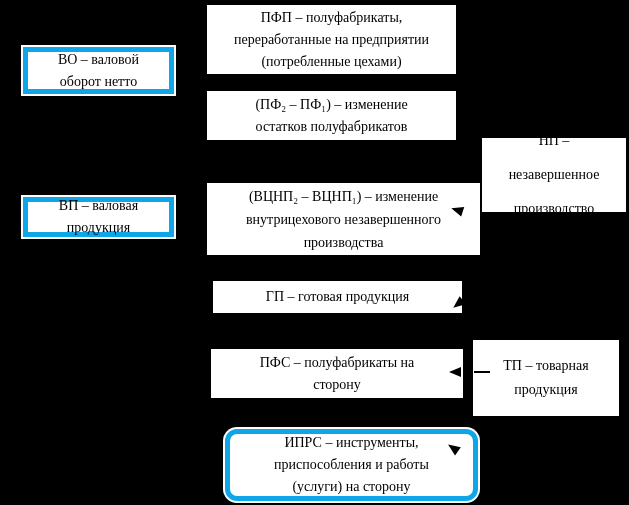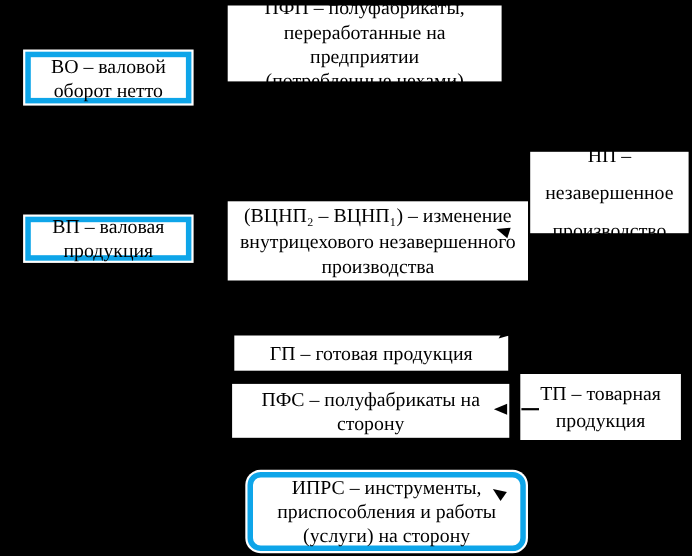--- a/index.html
+++ b/index.html
@@ -16,40 +16,40 @@
     font-family: "Liberation Serif", "DejaVu Serif", serif;
   }
   .box {
     position: absolute;
     background: #fff;
     color: #000;
     display: flex;
     align-items: center;
     justify-content: center;
     text-align: center;
-    font-size: 18px;
+    font-size: 14px;
     line-height: 22px;
     white-space: pre-line;
     box-sizing: border-box;
   }
   .box.bordered {
     border: 5px solid #0ea5e9;
     box-shadow: 0 0 0 2px #fff;
     margin-left: 18px;
   }
   
   .b-vo   { left: 5px;   top: 47px;  width: 151px; height: 47px; }
   .b-pfp  { left: 207px; top: 5px;   width: 249px; height: 69px; }
   .b-pf   { left: 207px; top: 91px;  width: 249px; height: 49px; }
   .b-np   { left: 482px; top: 138px; width: 144px; height: 74px; line-height: 34px; }
   .b-vp   { left: 5px;   top: 197px; width: 151px; height: 40px; }
   .b-vcnp { left: 207px; top: 183px; width: 273px; height: 72px; line-height: 23px; }
-  .b-gp   { left: 213px; top: 281px; width: 249px; height: 32px; margin-top: 24px; }
+  .b-gp   { left: 213px; top: 281px; width: 249px; height: 32px; }
   .b-pfs  { left: 211px; top: 349px; width: 252px; height: 49px; }
-  .b-tp   { left: 473px; top: 340px; width: 146px; height: 60px; line-height: 24px; }
+  .b-tp   { left: 473px; top: 340px; width: 146px; height: 76px; line-height: 24px; }
   .b-iprs { left: 207px; top: 429px; width: 253px; height: 72px; line-height: 22px; border-radius: 12px; }
 
   
   .arrowtip {
     position: absolute;
     width: 0;
     height: 0;
     border-top: 5px solid transparent;
     border-bottom: 5px solid transparent;
     border-right: 12px solid #000;
@@ -70,20 +70,22 @@
 
 <div class="canvas">
 
   <div class="box bordered b-vo">ВО – валовой
 оборот нетто</div>
 
   <div class="box b-pfp">ПФП – полуфабрикаты,
 переработанные на предприятии
 (потребленные цехами)</div>
 
+  <div class="box b-pf">(ПФ₂ – ПФ₁) – изменение
+остатков полуфабрикатов</div>
 
   <div class="box b-np">НП –
 незавершенное
 производство</div>
 
   <div class="box bordered b-vp">ВП – валовая
 продукция</div>
 
   <div class="box b-vcnp">(ВЦНП₂ – ВЦНП₁) – изменение
 внутрицехового незавершенного

